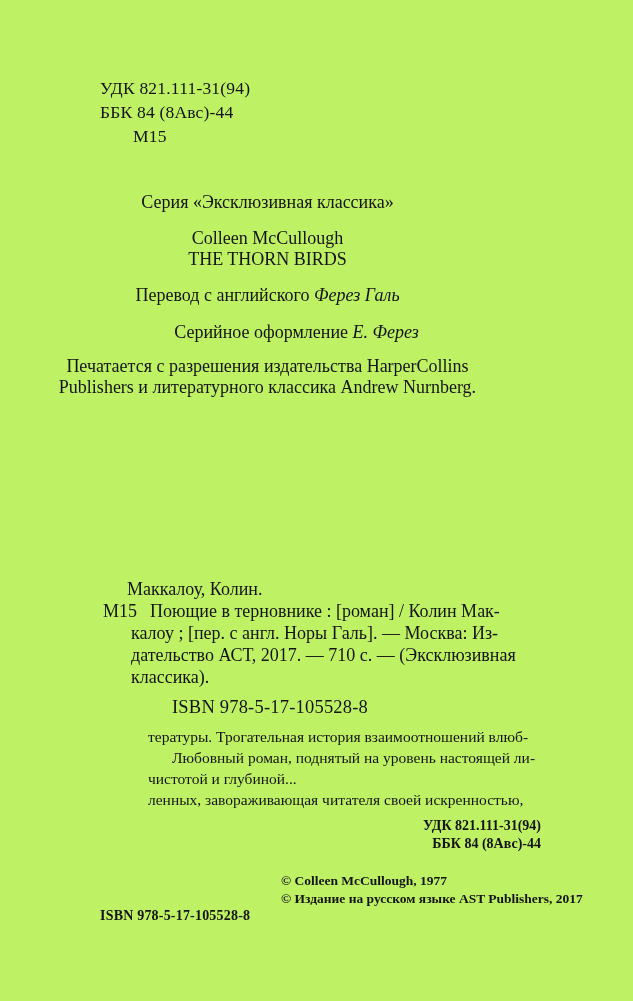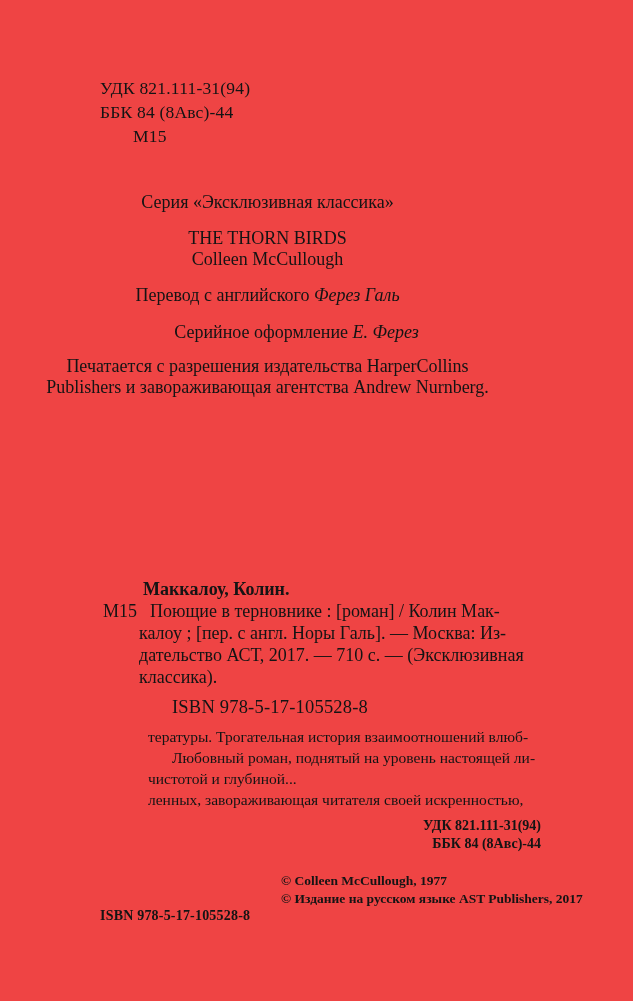--- a/index.html
+++ b/index.html
@@ -10,21 +10,21 @@
   body {
     width: 633px;
     height: 1001px;
     color: #141414;
     font-family: "Liberation Serif", "DejaVu Serif", serif;
   }
   .page {
     position: relative;
     width: 633px;
     height: 1001px;
-    background: #ef4444;
+    background: #bef264;
     overflow: hidden;
   }
   .abs { position: absolute; }
 
   .top-block {
     left: 100px;
     top: 76px;
     font-size: 17.5px;
     line-height: 24px;
     letter-spacing: 0.2px;
@@ -46,27 +46,27 @@
   .permission  { top: 356px; line-height: 21px; }
   .italic { font-style: italic; }
 
   .catalog {
     left: 103px;
     top: 578px;
     width: 452px;
     font-size: 18px;
     line-height: 22px;
   }
-  .cat-heading { font-weight: bold; margin-left: 40px; }
+  .cat-heading { font-weight: normal; margin-left: 24px; }
   .cat-line1 { white-space: nowrap; }
   .cat-code {
     display: inline-block;
     width: 47px;
   }
-  .cat-cont { margin-left: 36px; white-space: nowrap; }
+  .cat-cont { margin-left: 28px; white-space: nowrap; }
   .isbn-line {
     margin-left: 69px;
     margin-top: 8px;
     font-size: 18.5px;
     letter-spacing: 0.2px;
   }
 
   .annotation {
     left: 148px;
     top: 726px;
@@ -111,31 +111,31 @@
 
   <div class="abs top-block">
     <div>УДК  821.111-31(94)</div>
     <div>ББК  84 (8Авс)-44</div>
     <div class="top-code">М15</div>
   </div>
 
   <div class="abs centered series">Серия «Эксклюзивная классика»</div>
 
   <div class="abs centered name-title">
+    <div>Colleen McCullough</div>
     <div>THE THORN BIRDS</div>
-    <div>Colleen McCullough</div>
   </div>
 
   <div class="abs centered translation"><span>Перевод с английского </span><span class="italic">Ферез Галь</span></div>
 
   <div class="abs centered design"><span>Серийное оформление </span><span class="italic">Е. Ферез</span></div>
 
   <div class="abs centered permission">
     <div>Печатается с разрешения издательства HarperCollins</div>
-    <div>Publishers и завораживающая агентства Andrew Nurnberg.</div>
+    <div>Publishers и литературного классика Andrew Nurnberg.</div>
   </div>
 
   <div class="abs catalog">
     <div class="cat-heading">Маккалоу, Колин.</div>
     <div class="cat-line1"><span class="cat-code">М15</span><span>Поющие в терновнике : [роман] / Колин Мак-</span></div>
     <div class="cat-cont">калоу ; [пер. с англ. Норы Галь]. — Москва: Из-</div>
     <div class="cat-cont">дательство АСТ, 2017. — 710 с. — (Эксклюзивная</div>
     <div class="cat-cont">классика).</div>
     <div class="isbn-line">ISBN 978-5-17-105528-8</div>
   </div>

